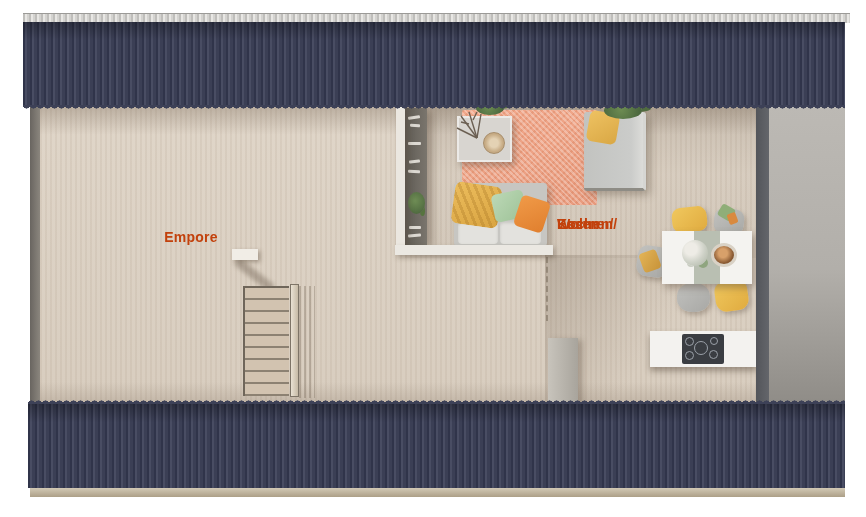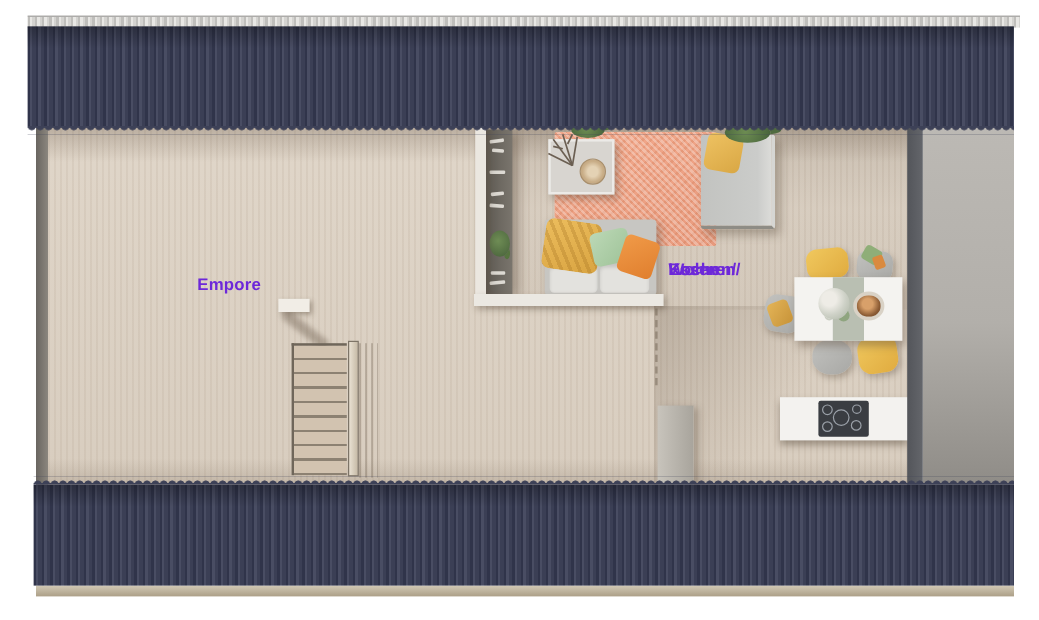--- a/index.html
+++ b/index.html
@@ -153,21 +153,21 @@
     box-shadow:0 4px 6px rgba(80,66,52,.45);}
   .cooktop{left:32px;top:3px;width:42px;height:30px;background:#3a3d42;border-radius:2px;}
   .burner{border-radius:50%;border:1.5px solid #9aa0a8;}
   .bu1{left:12px;top:7px;width:14px;height:14px;}
   .bu2{left:3px;top:3px;width:9px;height:9px;}
   .bu3{left:3px;top:17px;width:9px;height:9px;}
   .bu4{left:28px;top:3px;width:8px;height:8px;}
   .bu5{left:27px;top:16px;width:9px;height:9px;}
 
   
-  .room-label{z-index:6;color:#6d28d9;font-size:14px;font-weight:700;letter-spacing:.2px;
+  .room-label{z-index:6;color:#c2410c;font-size:14px;font-weight:700;letter-spacing:.2px;
     text-align:center;line-height:15.5px;}
   .label-empore{left:141px;top:230px;width:100px;}
   .label-wek{left:557px;top:217px;width:100px;}
 </style>
 </head>
 <body>
 
 <div class="plan">
 
   <div class="floor"></div>

